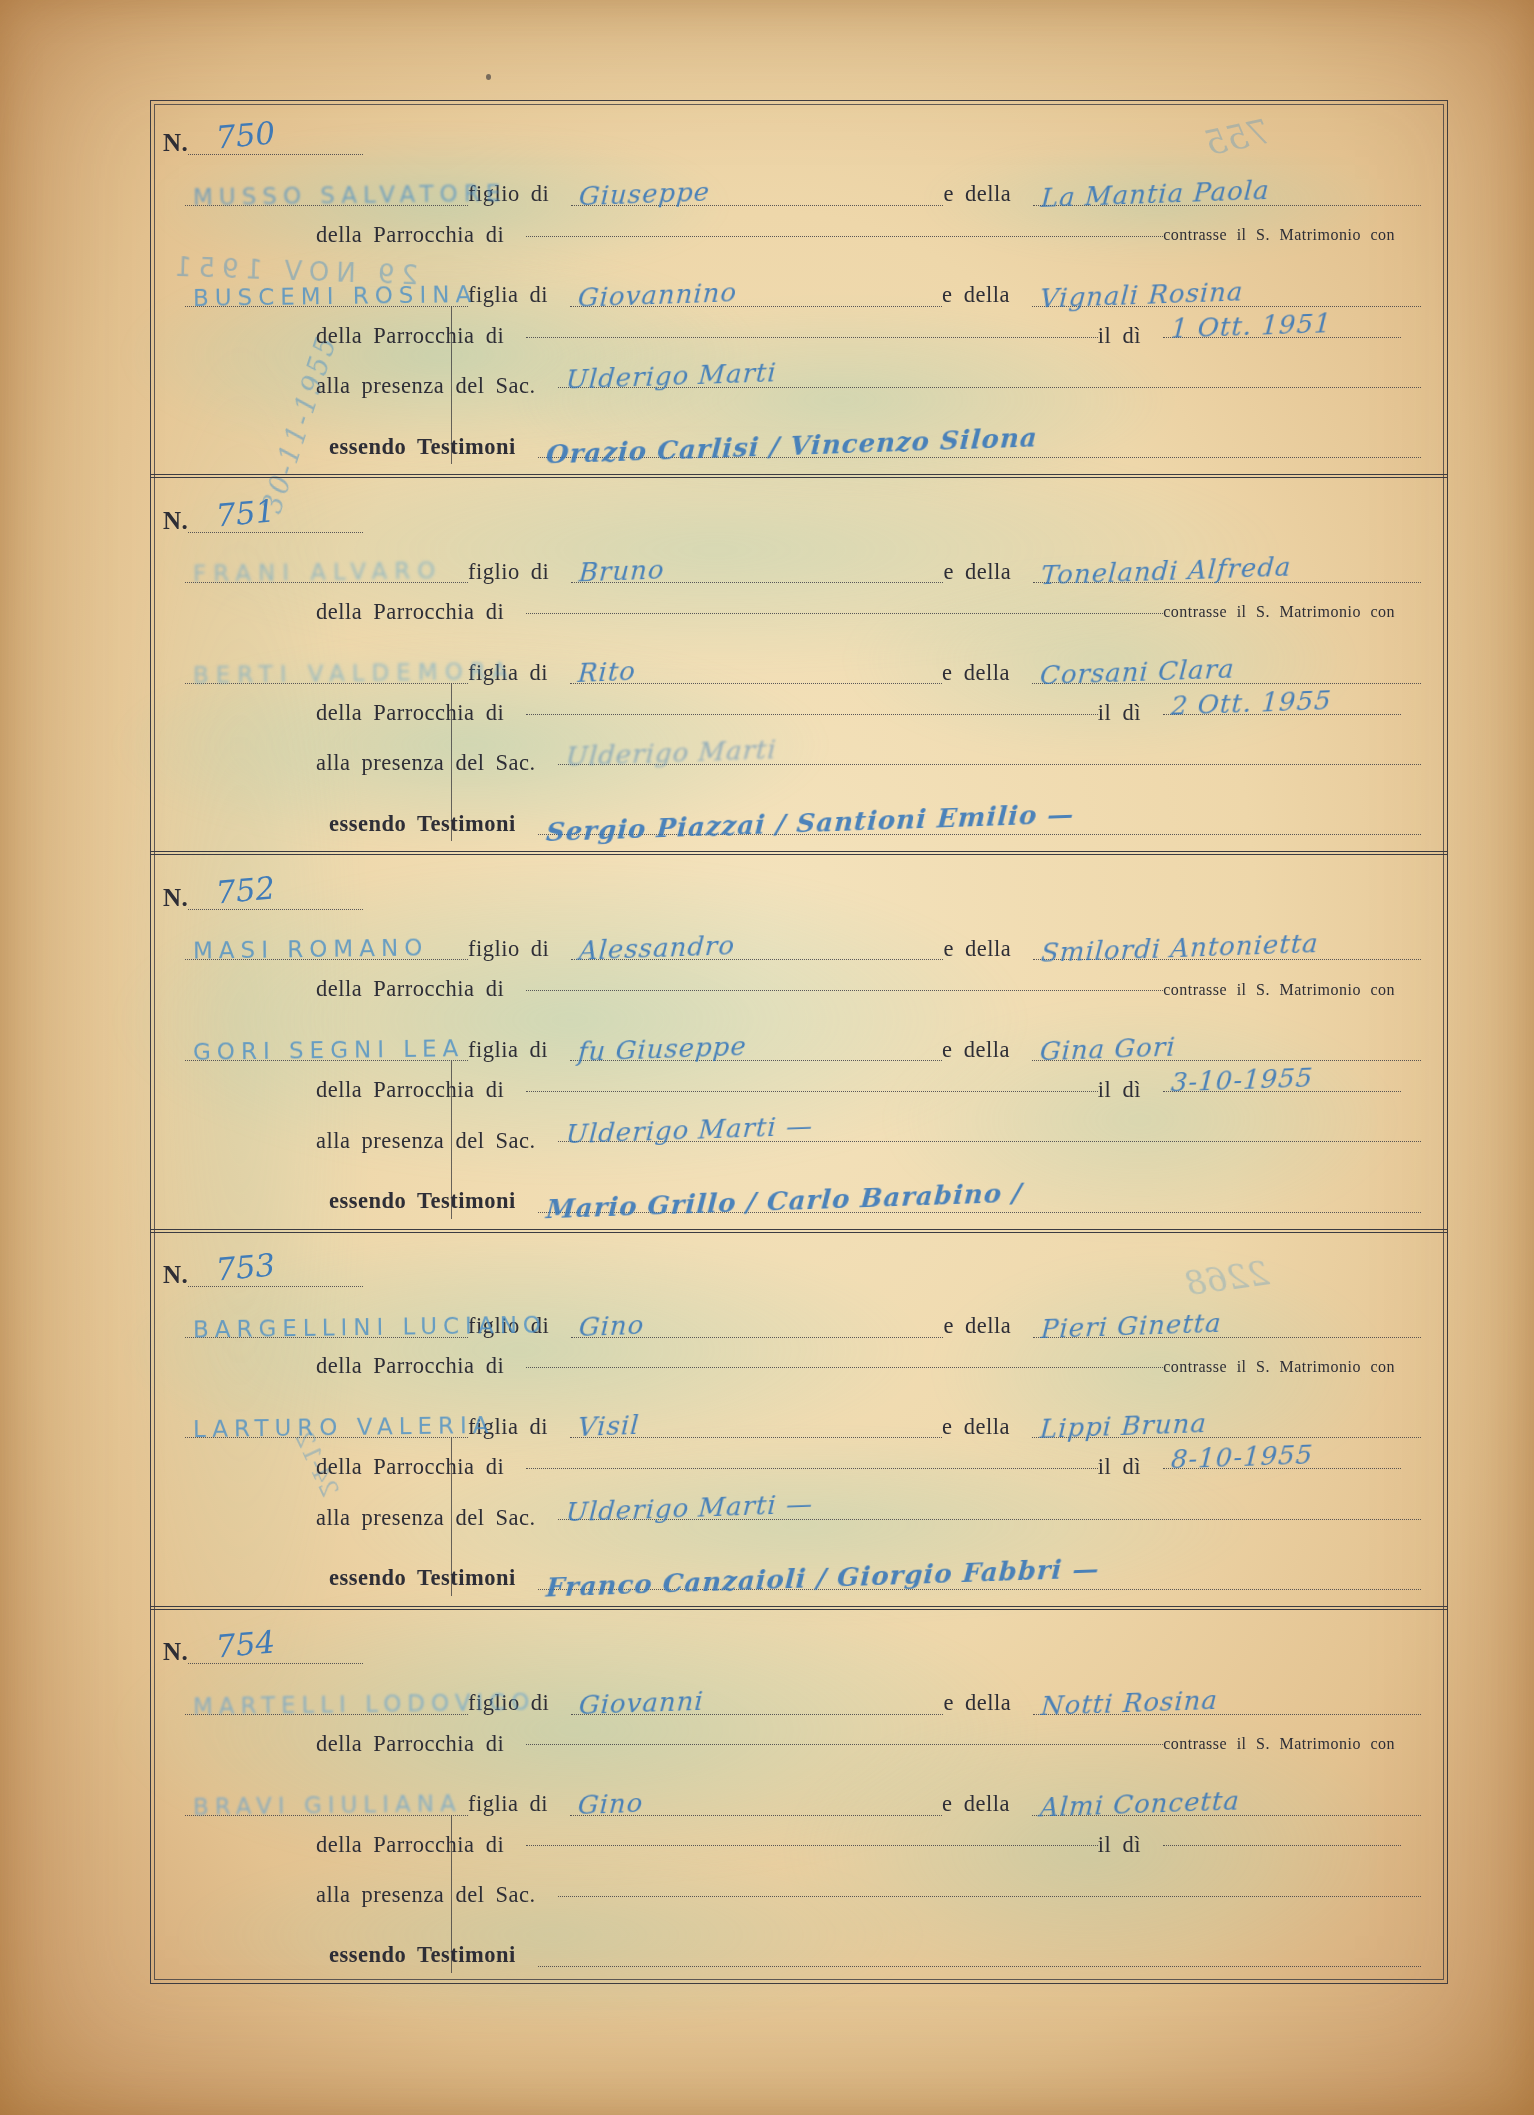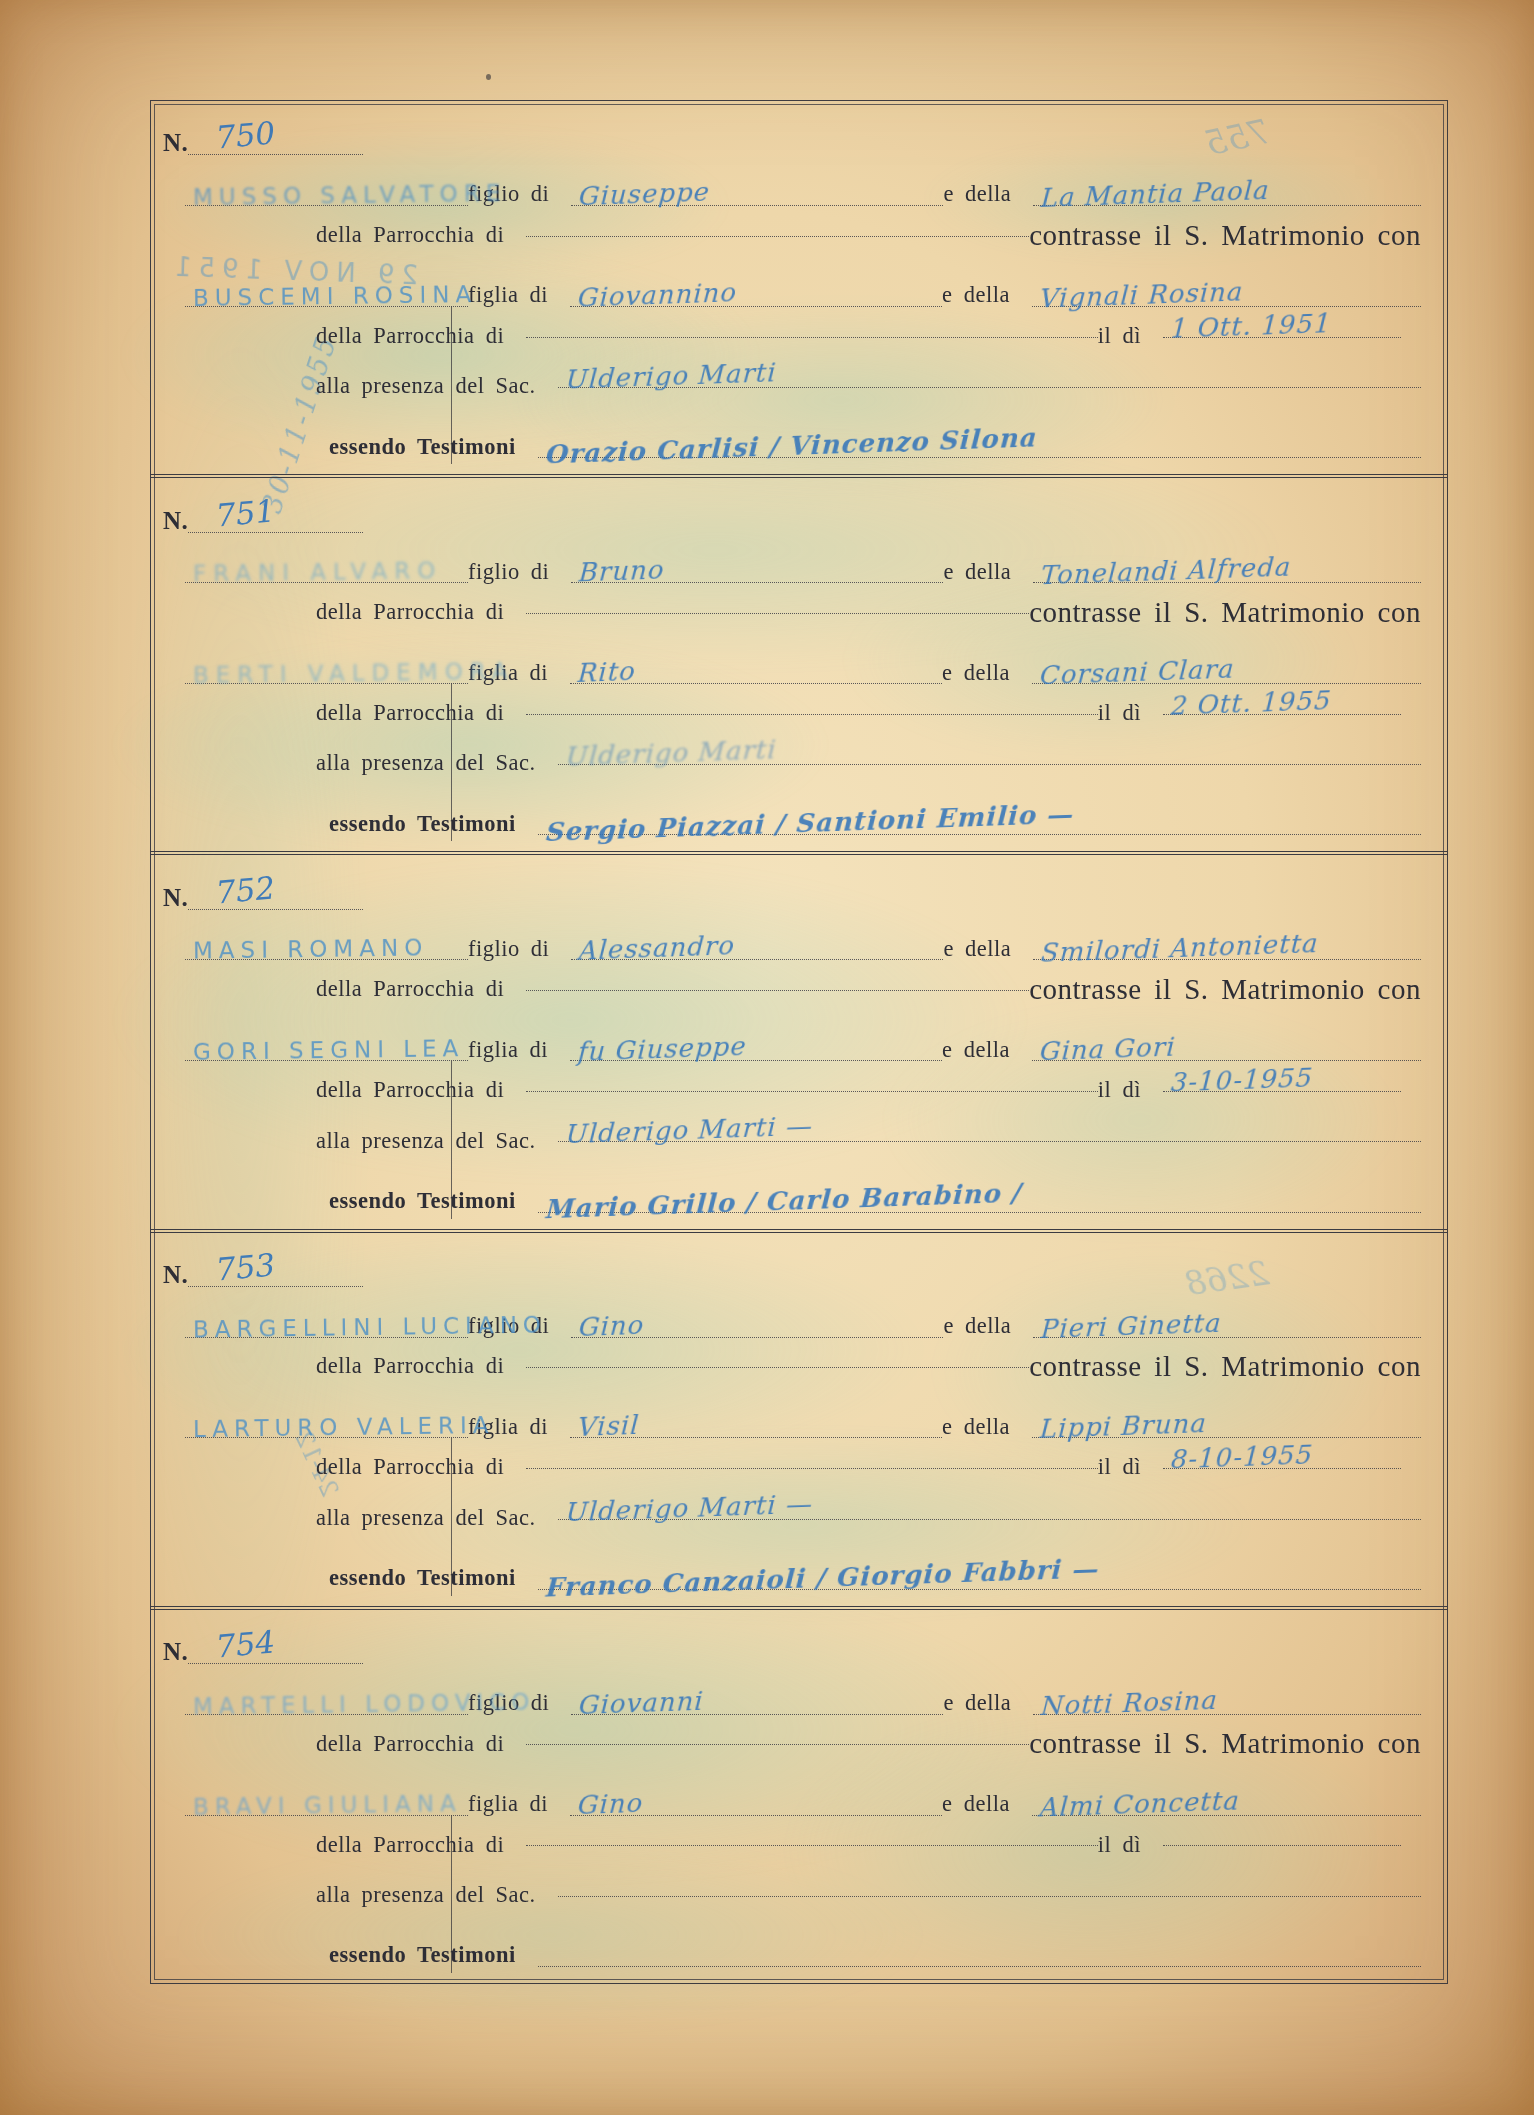--- a/index.html
+++ b/index.html
@@ -20,21 +20,21 @@
   .frame::before{content:"";position:absolute;inset:3px;border:1px solid rgba(60,60,66,.8);pointer-events:none;}
 
   .entry{flex:1 1 0;display:flex;flex-direction:column;padding:12px 0 8px;position:relative;}
   .entry + .entry{border-top:4px double #3b3b42;}
   .vline{position:absolute;left:300px;top:55%;bottom:10px;border-left:1px solid rgba(45,45,52,.7);}
 
   .row{display:flex;align-items:flex-end;flex:1;padding:0 26px 0 12px;position:relative;}
   .row > *{margin-bottom:8px;}
   .printed{font-size:22.5px;color:#2e2e36;letter-spacing:.5px;word-spacing:5px;white-space:nowrap;line-height:1;}
   .nlabel{font-size:25px;font-weight:bold;}
-  .contr{font-size:29px;}
+  .contr{font-size:16px;margin-right:26px;}
   .fill{flex:1;height:2px;border-bottom:1px dotted rgba(63,63,72,.85);position:relative;margin-left:22px;}
   .name-fill{flex:0 0 283px;}
   .father-fill{flex:0 0 372px;}
   .date-fill{flex:0 0 238px;margin-right:20px;}
   .nline{flex:0 0 175px;height:2px;border-bottom:1px dotted rgba(63,63,72,.85);position:relative;}
   .spacer{flex:1;}
   .row-parish,.row-parish2,.row-sac{padding-left:165px;align-items:center;}
   .row-test{padding-left:178px;font-weight:bold;}
 
   

